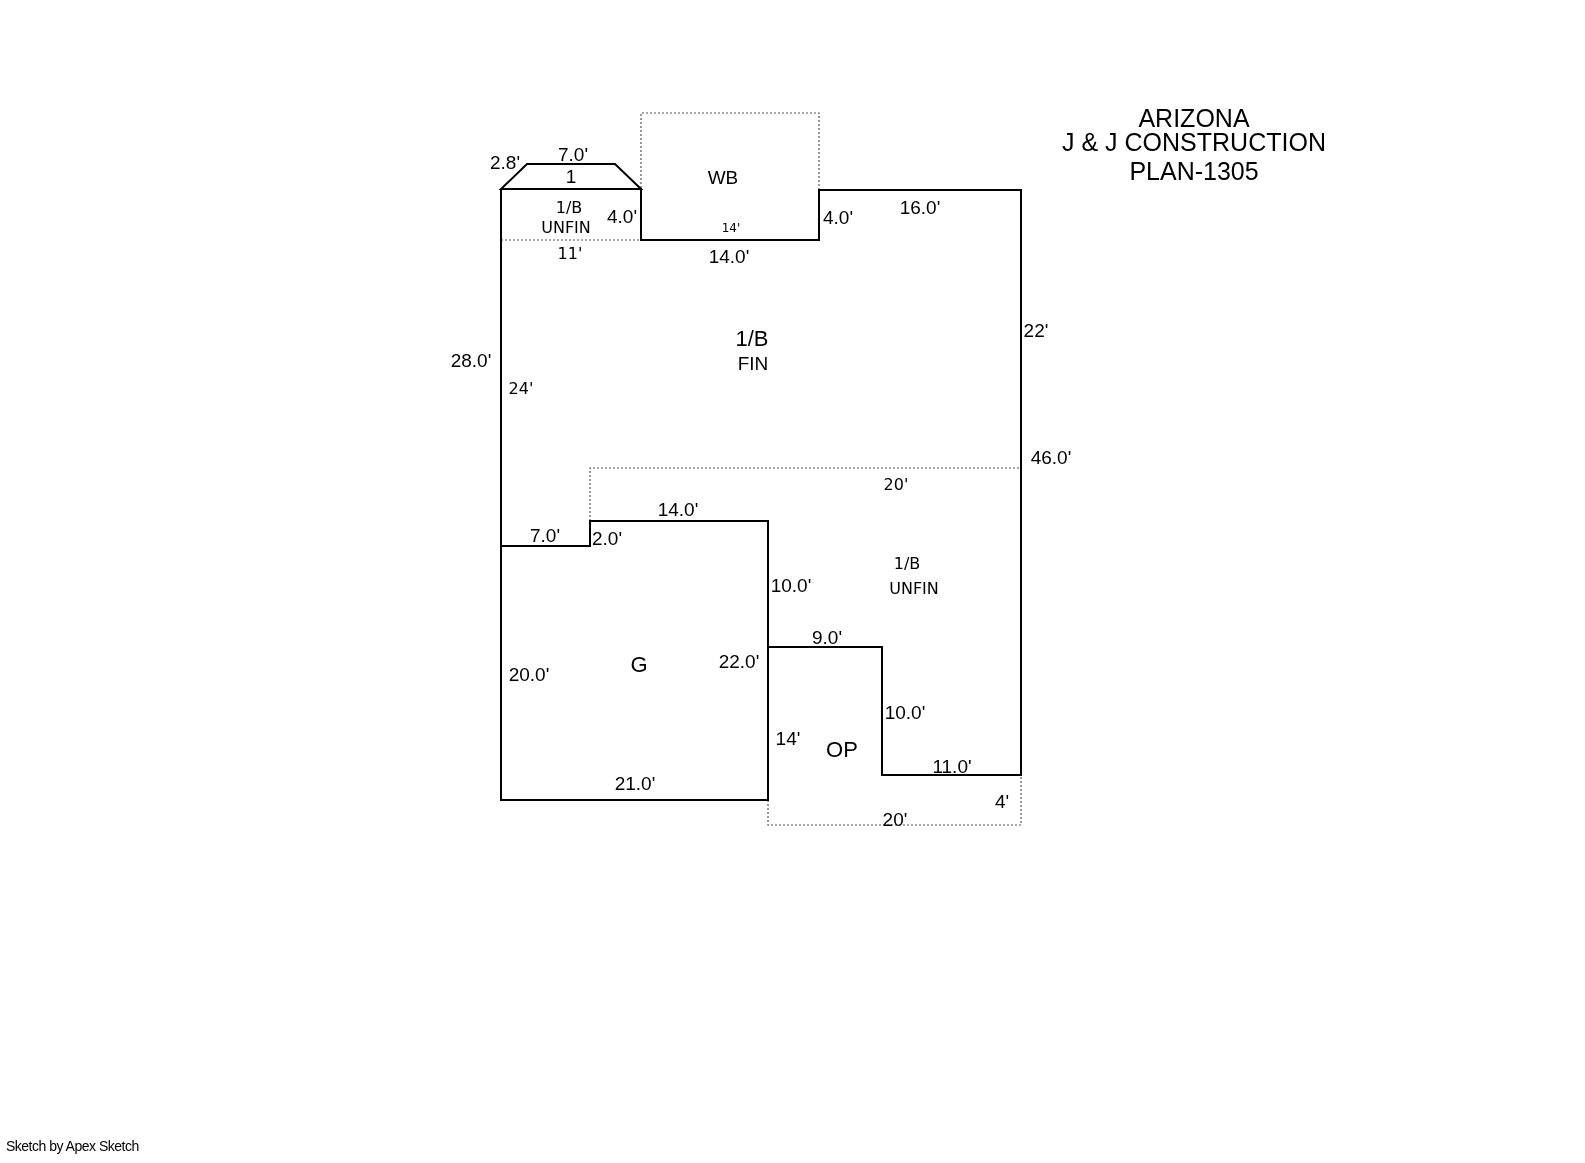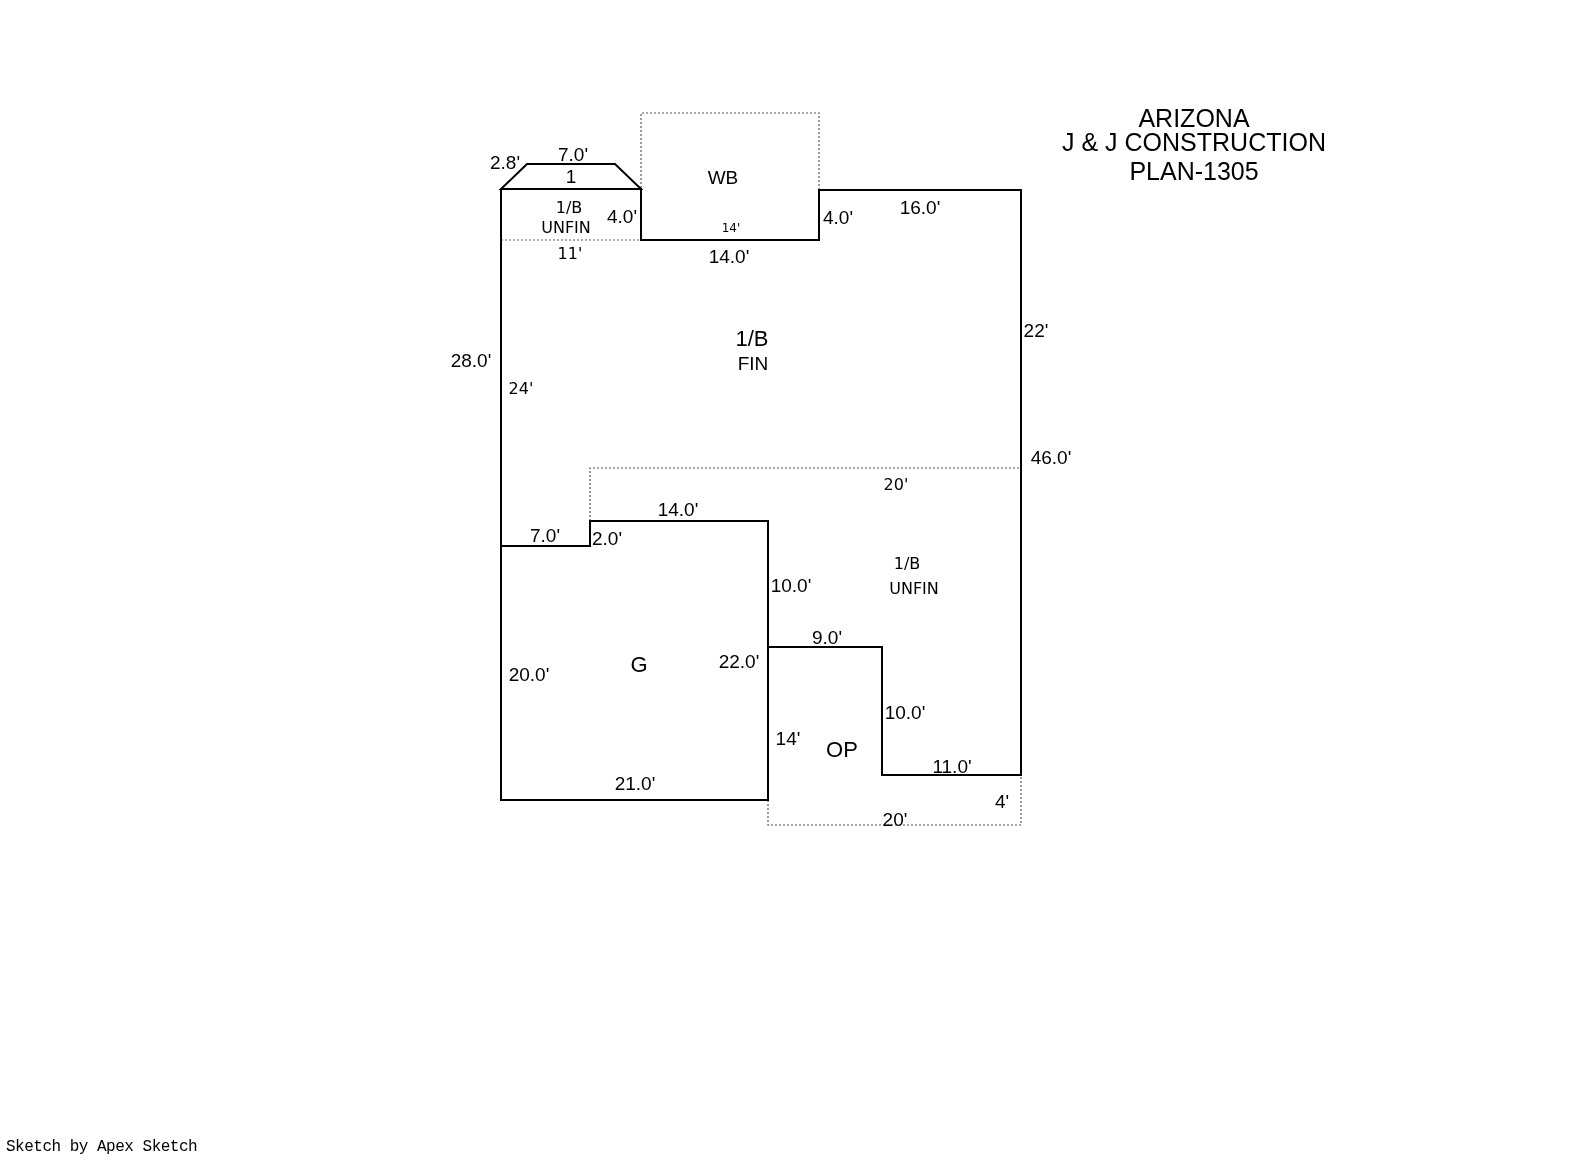--- a/index.html
+++ b/index.html
@@ -5,21 +5,21 @@
   html, body { margin: 0; padding: 0; background: #ffffff; }
   body { width: 1585px; height: 1163px; position: relative; overflow: hidden; font-family: "DejaVu Sans", sans-serif; }
   svg { position: absolute; left: 0; top: 0; }
   .wall { stroke: #000; stroke-width: 2; fill: none; }
   .dot { stroke: #555; stroke-width: 1.2; stroke-dasharray: 2 2; fill: none; }
   .lbl { font-family: "Liberation Sans", sans-serif; font-size: 19px; fill: #000; }
   .area { font-family: "Liberation Sans", sans-serif; font-size: 22px; fill: #000; }
   .small { font-family: "DejaVu Sans", sans-serif; font-size: 16px; fill: #000; }
   .tiny { font-family: "DejaVu Sans", sans-serif; font-size: 12px; fill: #000; }
   .title { font-family: "Liberation Sans", sans-serif; font-size: 25px; fill: #000; }
-  .footer { position: absolute; left: 6px; top: 1138px; font-family: Liberation Mono, monospace; font-size: 16px; letter-spacing: -0.5px; color: #000; }
+  .footer { position: absolute; left: 6px; top: 1138px; font-family: Liberation Sans, sans-serif; font-size: 14px; letter-spacing: -0.5px; color: #000; }
 </style>
 </head>
 <body>
 
 <svg width="1585" height="1163">
 
   <polyline class="dot" points="641,240 641,113 819,113 819,190"></polyline>
   <line class="dot" x1="501" y1="240" x2="641" y2="240"></line>
   <polyline class="dot" points="590,521 590,468 1021,468"></polyline>
   <polyline class="dot" points="768,800 768,825 1021,825 1021,775"></polyline>

